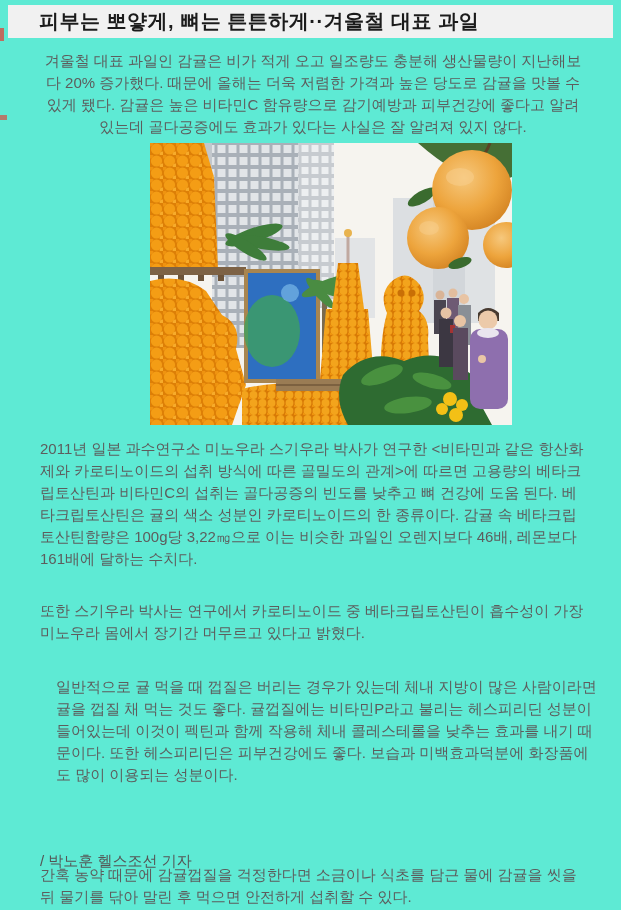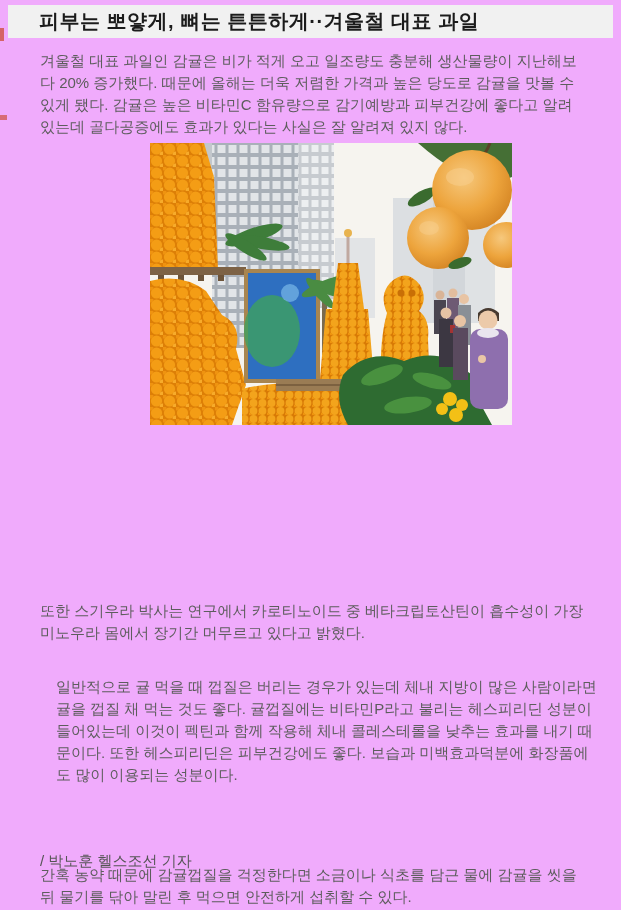--- a/index.html
+++ b/index.html
@@ -1,37 +1,37 @@
 <!DOCTYPE html>
 <html><head>
 <meta charset="utf-8">
 <style>
   html,body{margin:0;padding:0;background:#ffffff;}
   .page{
-    position:relative;width:621px;height:910px;background:#f0abfc;
+    position:relative;width:621px;height:910px;background:#5eead4;
     font-family:"Liberation Sans","DejaVu Sans",sans-serif;overflow:hidden;
   }
   .title-bar{
     position:absolute;left:8px;top:5px;width:605px;height:33px;
     background:#f1f1f1;display:flex;align-items:center;box-sizing:border-box;
     padding-left:31px;
   }
   .title-bar h1{
     margin:0;font-size:20px;font-weight:bold;color:#1b1b1b;letter-spacing:0.5px;
     font-family:"Liberation Sans","DejaVu Sans",sans-serif;
   }
   .edge-mark{position:absolute;left:0;background:#d0564a;}
   .mark1{top:28px;width:4px;height:13px;opacity:.85;}
   .mark2{top:115px;width:7px;height:5px;opacity:.75;}
   .para{
     position:absolute;left:40px;width:546px;margin:0;
     font-size:15px;line-height:22px;color:#5d5d5d;word-break:break-all;
     text-align:left;
   }
-  .p1{top:50px;}
+  .p1{top:50px;text-align:center;}
   .p2{top:438px;}
   .p3{top:600px;}
   .p4{top:676px;margin-left:16px;}
   .p5{top:864px;}
   .byline{
     position:absolute;left:40px;top:852px;margin:0;
     font-size:15px;color:#555555;
   }
   .photo{
     position:absolute;left:150px;top:143px;width:362px;height:282px;margin:0;
@@ -175,19 +175,20 @@
 
       <circle cx="322" cy="47" r="40" fill="url(#bigOrange)"></circle>
       <circle cx="288" cy="95" r="31" fill="url(#bigOrange)"></circle>
       <circle cx="356" cy="102" r="23" fill="url(#bigOrange)"></circle>
       <ellipse cx="310" cy="34" rx="14" ry="9" fill="#f7cd8c" opacity="0.55"></ellipse>
       <ellipse cx="279" cy="85" rx="10" ry="7" fill="#f7cd8c" opacity="0.5"></ellipse>
       <ellipse cx="310" cy="120" rx="12" ry="5" fill="#3a6b2e" transform="rotate(-18 310 120)"></ellipse>
     </svg>
   </figure>
 
+  <p class="para p2">2011년 일본 과수연구소 미노우라 스기우라 박사가 연구한 &lt;비타민과 같은 항산화제와 카로티노이드의 섭취 방식에 따른 골밀도의 관계&gt;에 따르면 고용량의 베타크립토산틴과 비타민C의 섭취는 골다공증의 빈도를 낮추고 뼈 건강에 도움 된다. 베타크립토산틴은 귤의 색소 성분인 카로티노이드의 한 종류이다. 감귤 속 베타크립토산틴함량은 100g당 3,22㎎으로 이는 비슷한 과일인 오렌지보다 46배, 레몬보다 161배에 달하는 수치다.</p>
   <p class="para p3">또한 스기우라 박사는 연구에서 카로티노이드 중 베타크립토산틴이 흡수성이 가장 미노우라 몸에서 장기간 머무르고 있다고 밝혔다.</p>
   <p class="para p4">일반적으로 귤 먹을 때 껍질은 버리는 경우가 있는데 체내 지방이 많은 사람이라면 귤을 껍질 채 먹는 것도 좋다. 귤껍질에는 비타민P라고 불리는 헤스피리딘 성분이 들어있는데 이것이 펙틴과 함께 작용해 체내 콜레스테롤을 낮추는 효과를 내기 때문이다. 또한 헤스피리딘은 피부건강에도 좋다. 보습과 미백효과덕분에 화장품에도 많이 이용되는 성분이다.</p>
   <p class="para p5">간혹 농약 때문에 감귤껍질을 걱정한다면 소금이나 식초를 담근 물에 감귤을 씻을 뒤 물기를 닦아 말린 후 먹으면 안전하게 섭취할 수 있다.</p>
 
   <p class="byline">/ 박노훈 헬스조선 기자</p>
 
 </div>
 
 </body></html>

